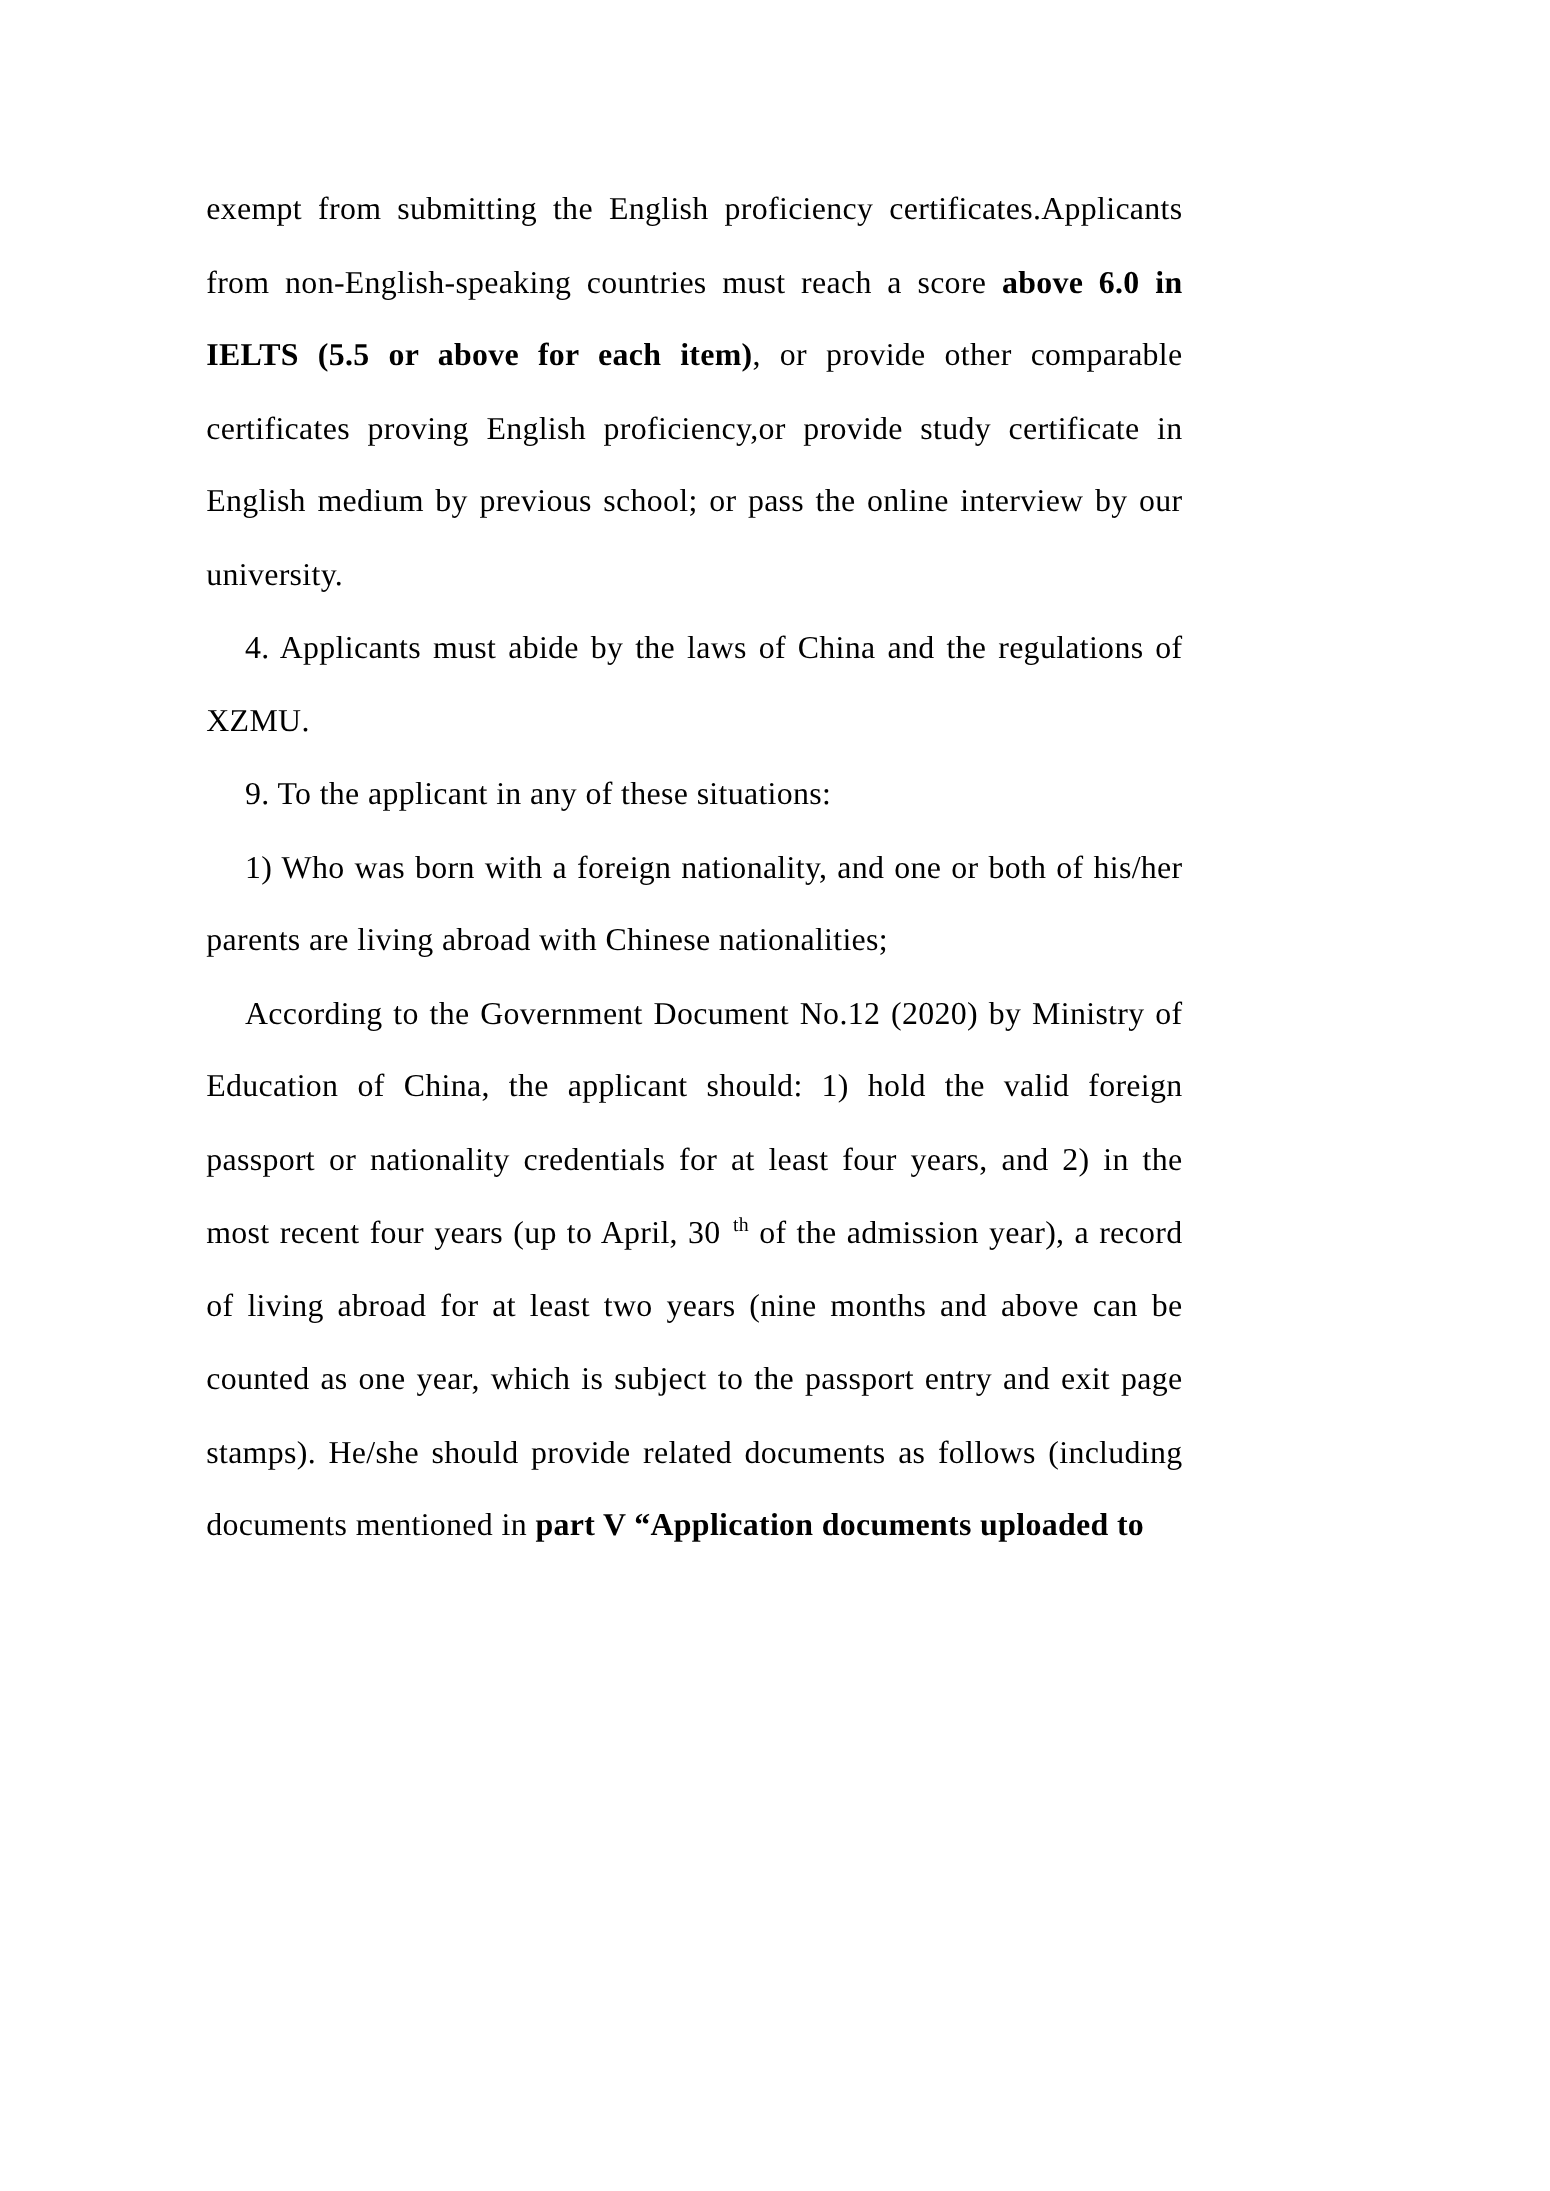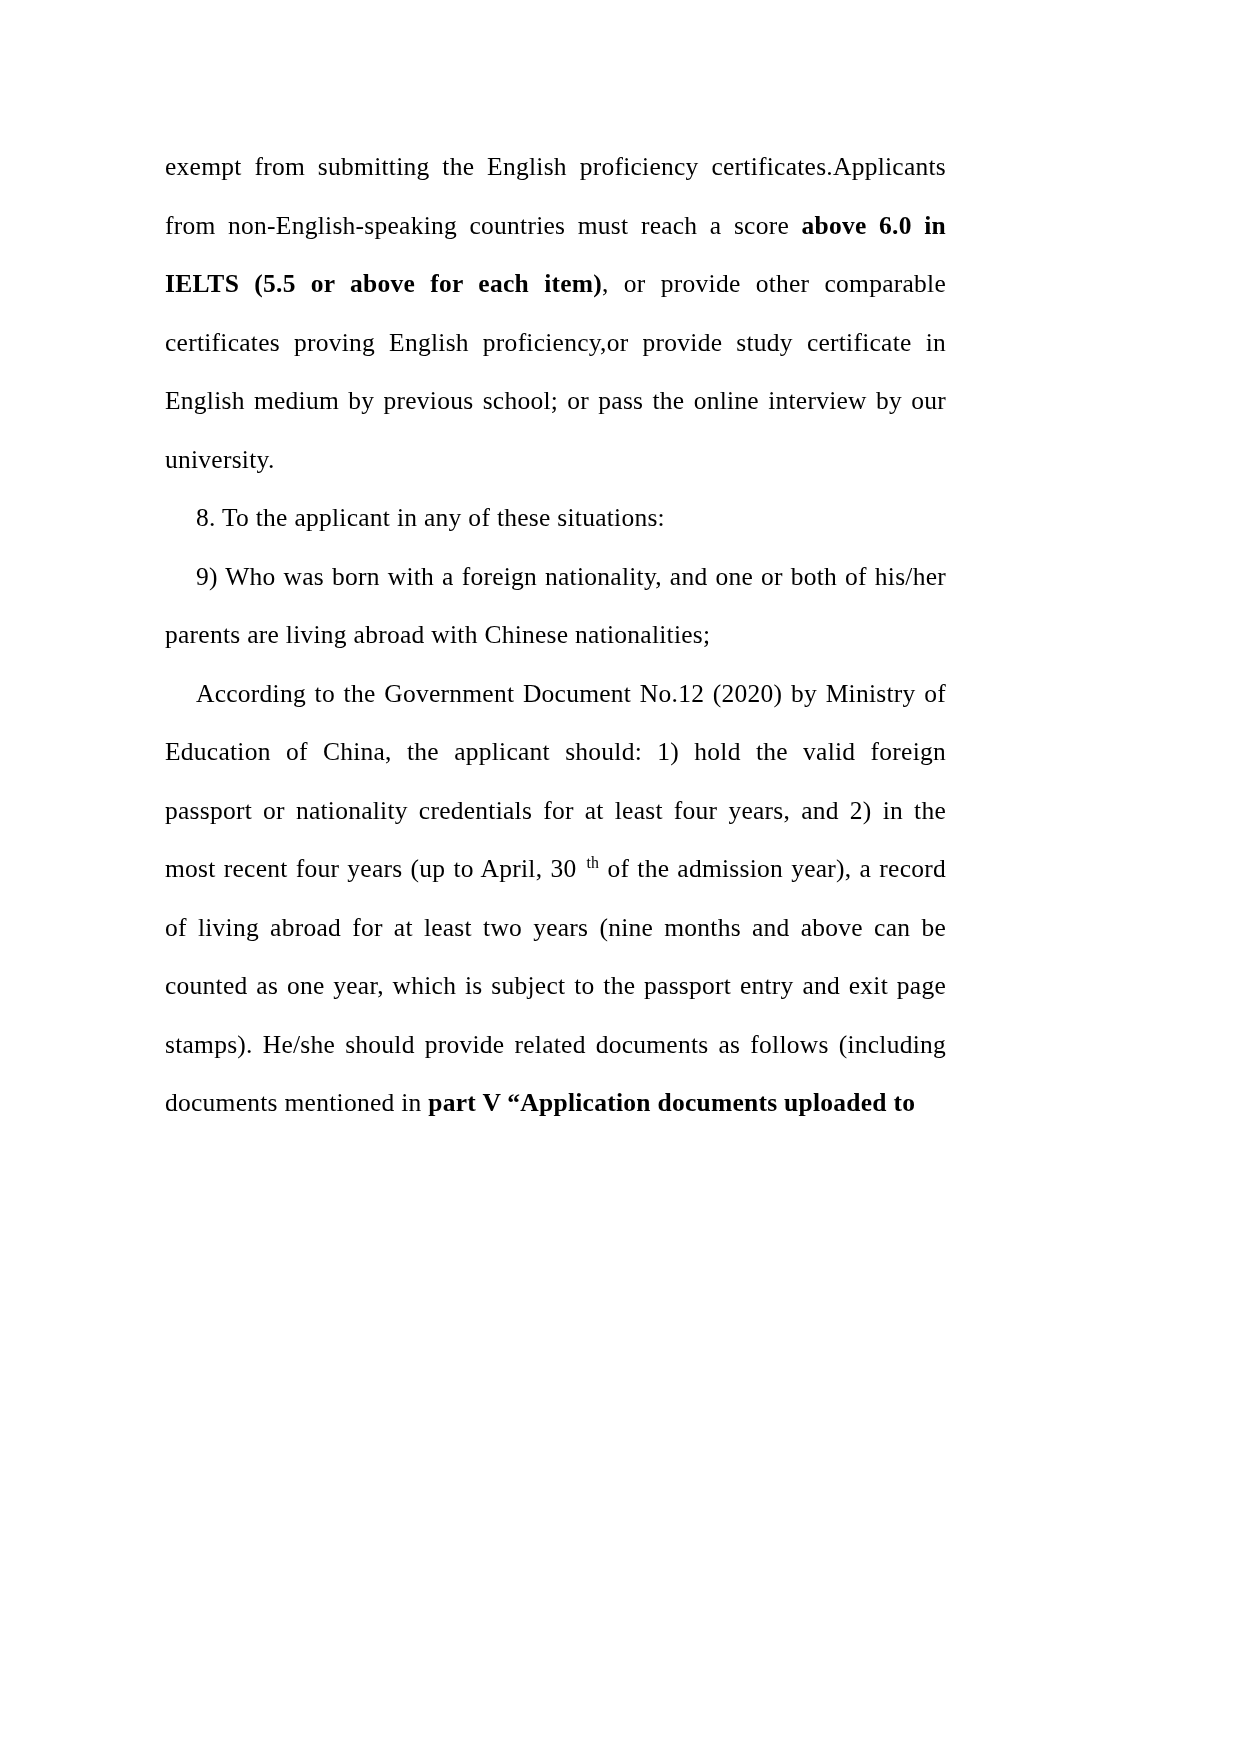--- a/index.html
+++ b/index.html
@@ -56,17 +56,18 @@
     margin-left: 10px;
   }
 </style>
 </head>
 <body>
 
 <div class="page" style="background: rgb(255, 255, 255); color: rgb(0, 0, 0);">
 
   <div class="text-block">
       <p class="para"><span>exempt from submitting the English proficiency certificates.Applicants from non-English-speaking countries must reach a score </span><b>above 6.0 in IELTS (5.5 or above for each item)</b><span>, or provide other comparable certificates proving English proficiency,or provide study certificate in English medium by previous school; or pass the online interview by our university.</span></p>
-      <p class="para indent no-justify"><span>8. To the applicant in any of these situations:</span></p>
-      <p class="para indent"><span>9) Who was born with a foreign nationality, and one or both of his/her parents are living abroad with Chinese nationalities;</span></p>
+      <p class="para indent"><span>4. Applicants must abide by the laws of China and the regulations of XZMU.</span></p>
+      <p class="para indent no-justify"><span>9. To the applicant in any of these situations:</span></p>
+      <p class="para indent"><span>1) Who was born with a foreign nationality, and one or both of his/her parents are living abroad with Chinese nationalities;</span></p>
       <p class="para indent"><span>According to the Government Document No.12 (2020) by Ministry of Education of China, the applicant should: 1) hold the valid foreign passport or nationality credentials for at least four years, and 2) in the most recent four years (up to April, 30</span><sup>th</sup><span> of the admission year), a record of living abroad for at least two years (nine months and above can be counted as one year, which is subject to the passport entry and exit page stamps). He/she should provide related documents as follows (including documents mentioned in </span><b>part V “Application documents uploaded to</b></p>
     </div>
 </div>
 
 </body></html>

